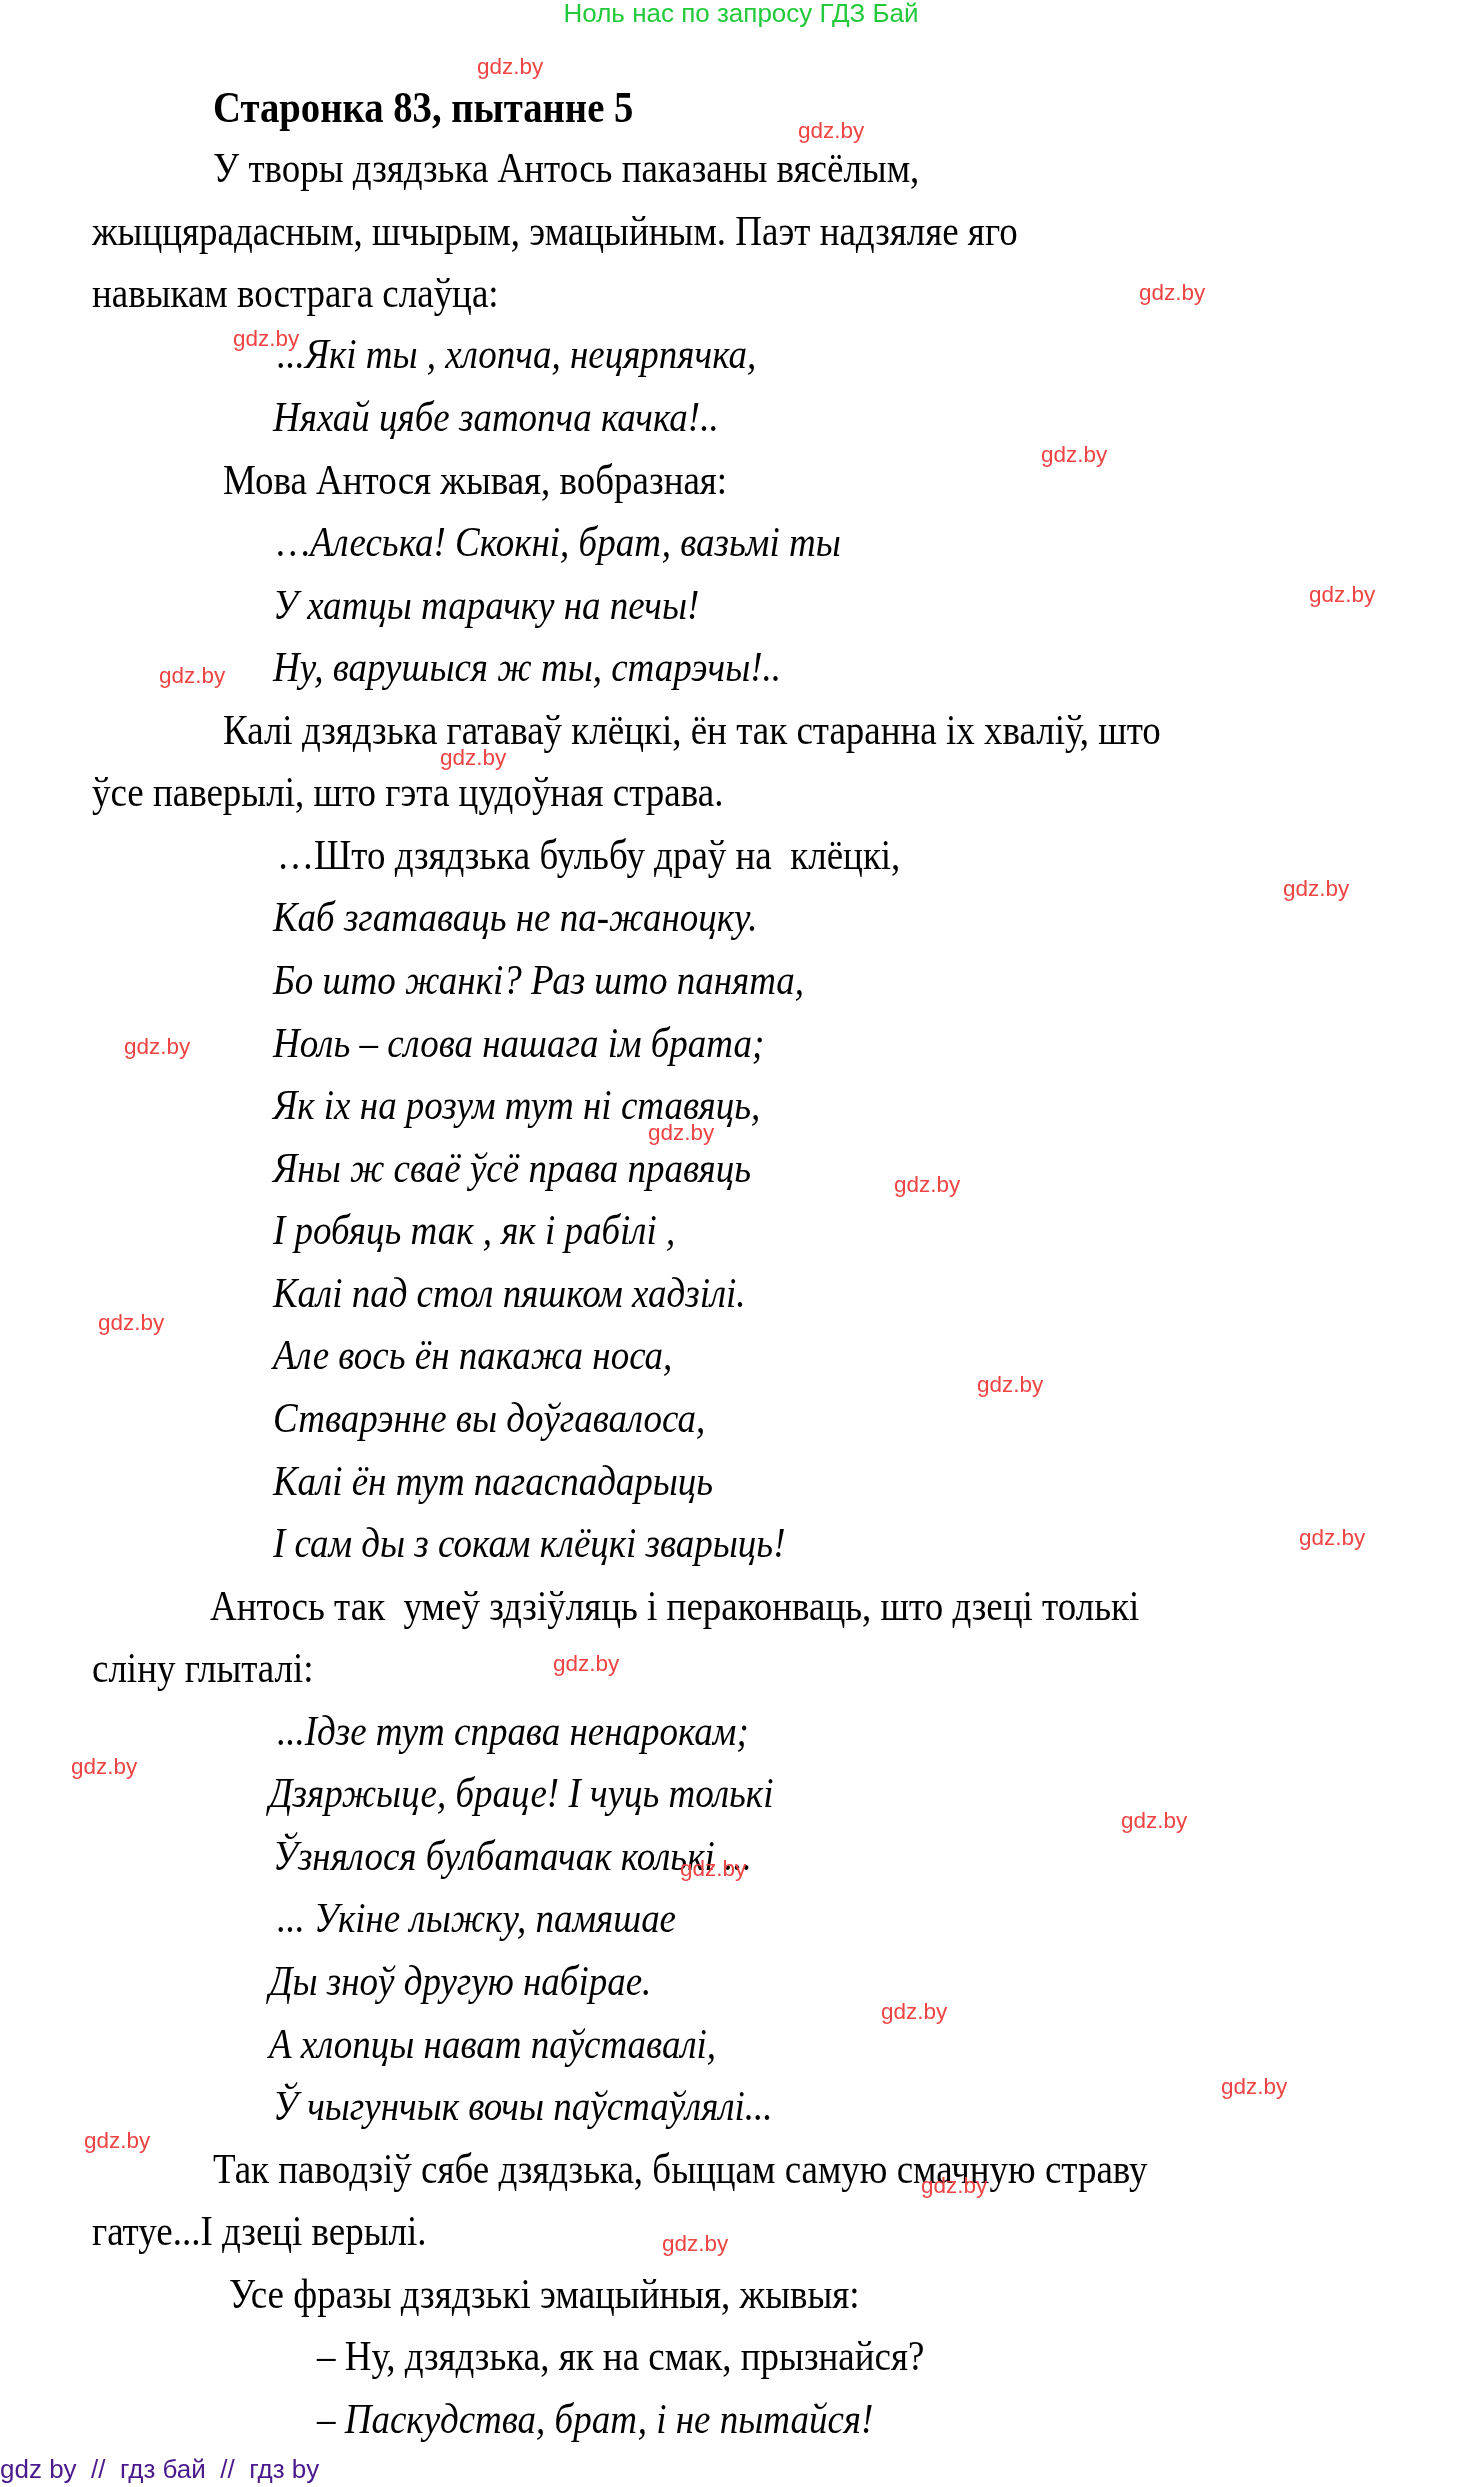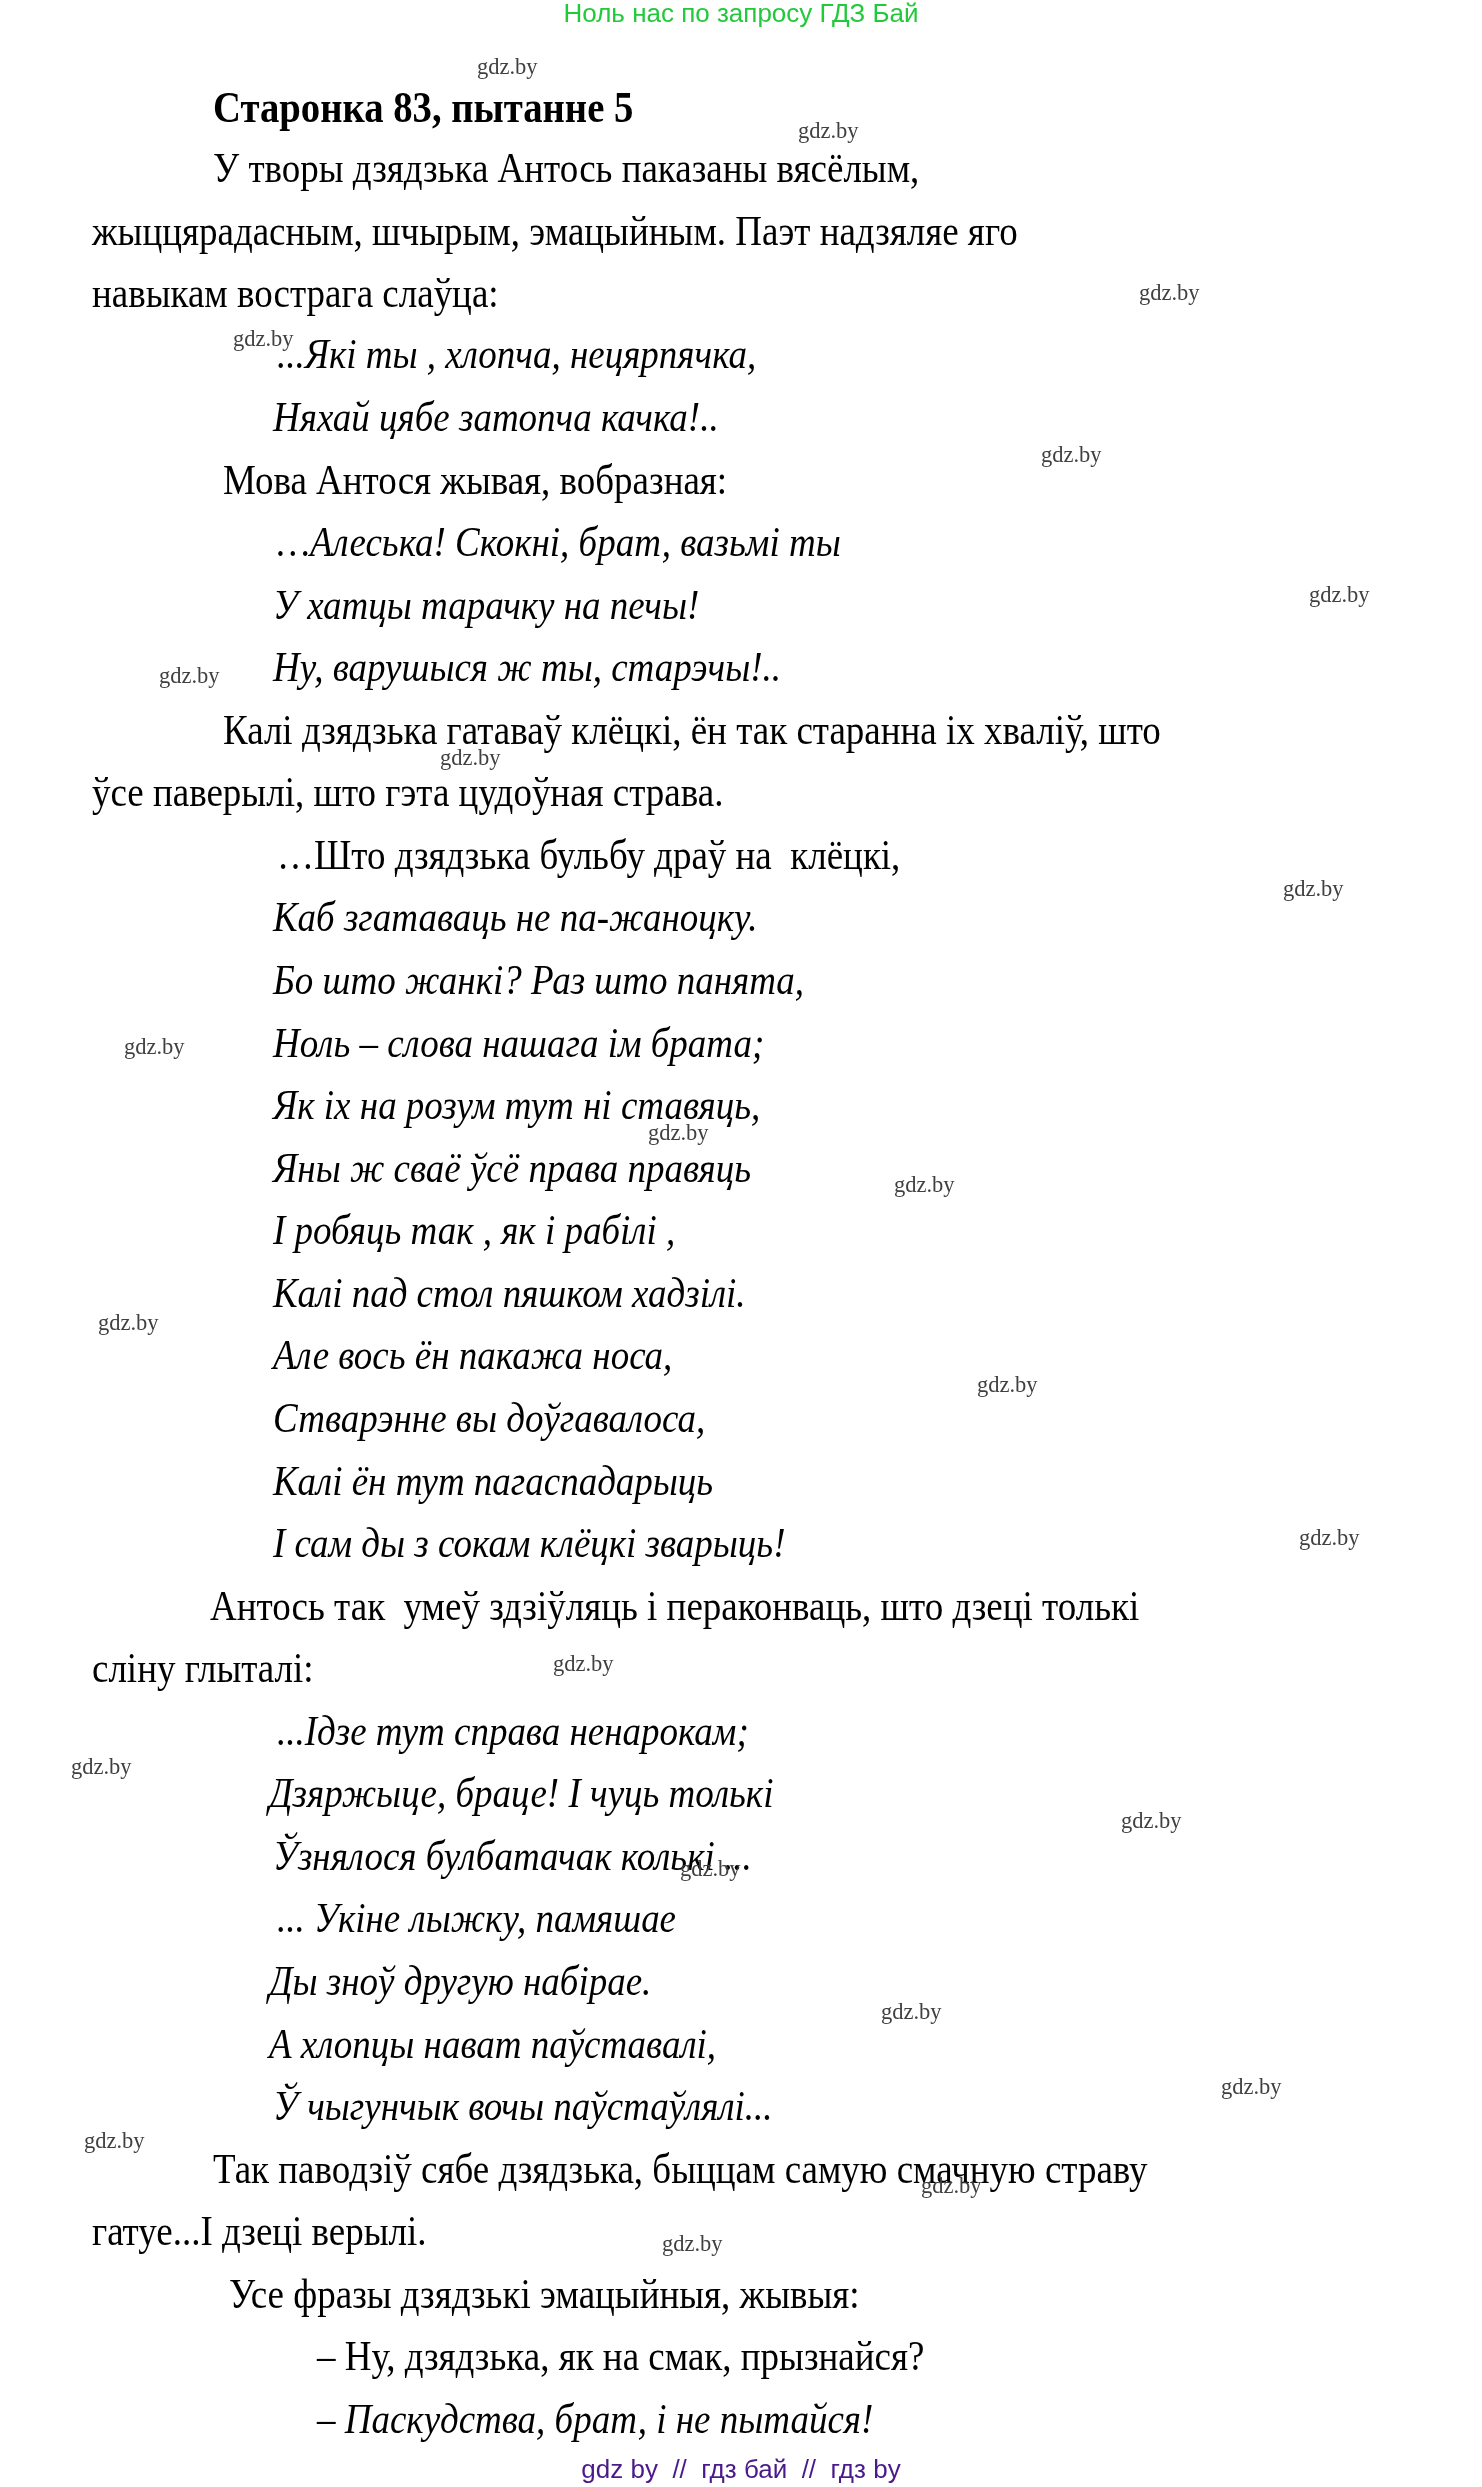--- a/index.html
+++ b/index.html
@@ -24,21 +24,21 @@
       font-family: "Liberation Sans", sans-serif;
       font-size: 26px;
       line-height: 27px;
       color: #22c93a;
     }
     .bottom-banner {
       position: absolute;
       left: 0;
       top: 2453px;
       width: 1482px;
-      text-align: center;
+      text-align: left;
       font-family: "Liberation Sans", sans-serif;
       font-size: 26px;
       line-height: 32px;
       color: #4a1a8c;
       white-space: pre;
     }
     .line {
       position: absolute;
       white-space: pre;
       font-size: 43px;
@@ -46,24 +46,24 @@
       transform-origin: left top;
       transform: scaleX(0.86);
     }
     .line.italic { font-style: italic; }
     .title {
       font-weight: bold;
       font-size: 45px;
     }
     .wm {
       position: absolute;
-      font-family: Liberation Serif, serif;
+      font-family: Liberation Sans, sans-serif;
       font-size: 22.5px;
       line-height: 24px;
-      color: #404040;
+      color: #ef4444;
       white-space: pre;
     }
   </style>
 </head>
 <body>
 
 <div class="top-banner">Ноль нас по запросу ГДЗ Бай</div>
 
 <div class="line title" style="left:213px; top:83px;">Старонка 83, пытанне 5</div>
 

